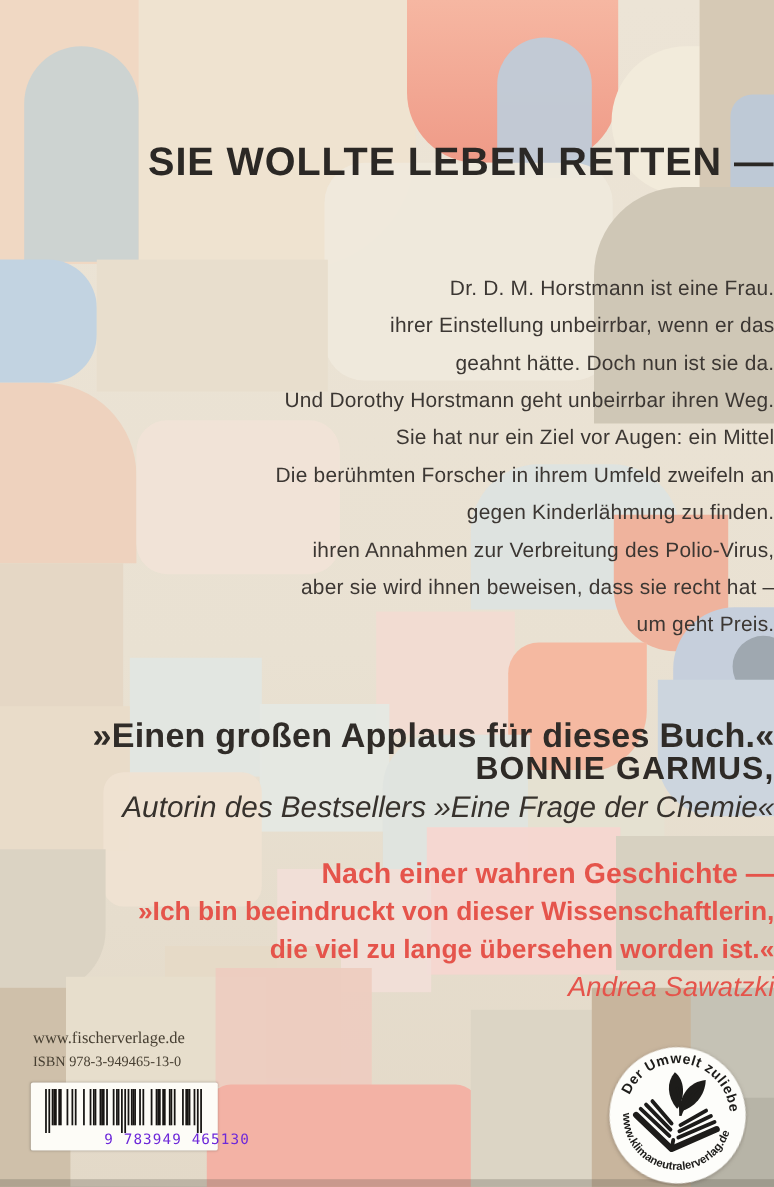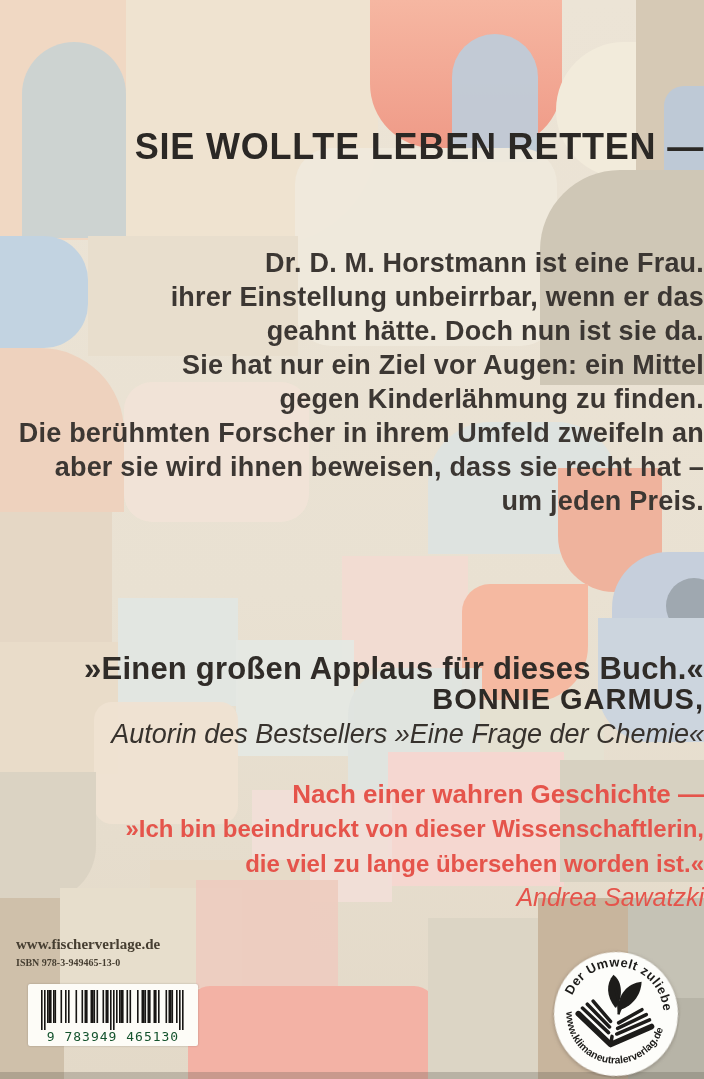--- a/index.html
+++ b/index.html
@@ -9,46 +9,47 @@
     font-family:"Liberation Sans",sans-serif;
   }
   #bg{position:absolute;inset:0;z-index:0;}
   #bg .patch{position:absolute;}
   .layer{position:absolute;left:0;top:0;width:100%;z-index:2;text-align:right;}
   .headline{
     top:126px;font-weight:700;font-size:36px;line-height:42px;
     letter-spacing:0.8px;color:#2b2825;
   }
   .blurb{
-    top:246px;font-size:27px;line-height:34px;letter-spacing:0.2px;color:#3c3733;font-weight:bold;
+    top:246px;font-size:19px;line-height:34px;letter-spacing:0.2px;color:#3c3733;
   }
   .q1-text{top:651px;font-size:31px;font-weight:700;color:#302c28;letter-spacing:0.2px;}
   .q1-author{top:683px;font-size:29px;font-weight:700;color:#2e2a26;letter-spacing:1px;}
   .q1-desc{top:719px;font-size:27px;font-style:italic;color:#37322d;}
   .q2-intro{top:779px;font-size:26px;font-weight:700;}
   .q2-l1{top:815px;font-size:24px;font-weight:700;}
   .q2-l2{top:850px;font-size:24px;font-weight:700;}
   .q2-author{top:883px;font-size:25px;font-style:italic;}
   .footer-serif{
-    position:absolute;left:16px;z-index:2;
-    font-family:"Liberation Serif",serif;color:#463e31;font-weight:bold;
+    position:absolute;left:30px;z-index:2;
+    font-family:"Liberation Serif",serif;color:#463e31;
   }
   #website{top:936px;font-size:15px;}
-  #isbn{top:957px;font-size:10px;}
+  #isbn{top:957px;font-size:13px;}
   #prices{top:1048px;font-size:17px;}
   #prices span{margin-right:36px;}
   #barcode-box{
     position:absolute;left:28px;top:984px;width:170px;height:62px;z-index:2;
     background:#fdfcf7;border-radius:2px;box-shadow:0 0 2px rgba(0,0,0,.25);
   }
   #barcode-box svg{position:absolute;left:9px;top:6px;}
   #barcode-digits{
     position:absolute;left:0;bottom:2px;width:100%;text-align:center;
-    font-family:"DejaVu Sans Mono",monospace;font-size:13px;color:#14532d;
+    font-family:"DejaVu Sans Mono",monospace;font-size:13px;color:#6d28d9;
     letter-spacing:1px;
+    padding-left:48px;
   }
   #badge{
     position:absolute;left:552px;top:950px;width:128px;height:128px;z-index:3;
     transform:rotate(10deg);
   }
   #badge .disc{filter:drop-shadow(0 1px 2px rgba(60,50,40,.35));}
   #badge text{font-family:"Liberation Sans",sans-serif;font-weight:700;fill:#1d1c1a;}
 </style>
 </head>
 <body>
@@ -100,25 +101,27 @@
     </div>
 
   <div class="layer headline">
     <div>SIE WOLLTE LEBEN RETTEN —</div>
   </div>
 
   <div class="layer blurb">
     <div>Dr. D. M. Horstmann ist eine Frau.</div>
     <div>ihrer Einstellung unbeirrbar, wenn er das</div>
     <div>geahnt hätte. Doch nun ist sie da.</div>
+    <div>Und Dorothy Horstmann geht unbeirrbar ihren Weg.</div>
     <div>Sie hat nur ein Ziel vor Augen: ein Mittel</div>
+    <div>Die berühmten Forscher in ihrem Umfeld zweifeln an</div>
     <div>gegen Kinderlähmung zu finden.</div>
-    <div>Die berühmten Forscher in ihrem Umfeld zweifeln an</div>
+    <div>ihren Annahmen zur Verbreitung des Polio-Virus,</div>
     <div>aber sie wird ihnen beweisen, dass sie recht hat –</div>
-    <div>um jeden Preis.</div>
+    <div>um geht Preis.</div>
   </div>
 
   <div class="layer q1-text">»Einen großen Applaus für dieses Buch.«</div>
   <div class="layer q1-author">BONNIE GARMUS,</div>
   <div class="layer q1-desc">Autorin des Bestsellers »Eine Frage der Chemie«</div>
 
   <div class="layer q2-intro accent" style="color: rgb(229, 84, 75);">Nach einer wahren Geschichte —</div>
   <div class="layer q2-l1 accent" style="color: rgb(229, 84, 75);">»Ich bin beeindruckt von dieser Wissenschaftlerin,</div>
   <div class="layer q2-l2 accent" style="color: rgb(229, 84, 75);">die viel zu lange übersehen worden ist.«</div>
   <div class="layer q2-author accent" style="color: rgb(229, 84, 75);">Andrea Sawatzki</div>

